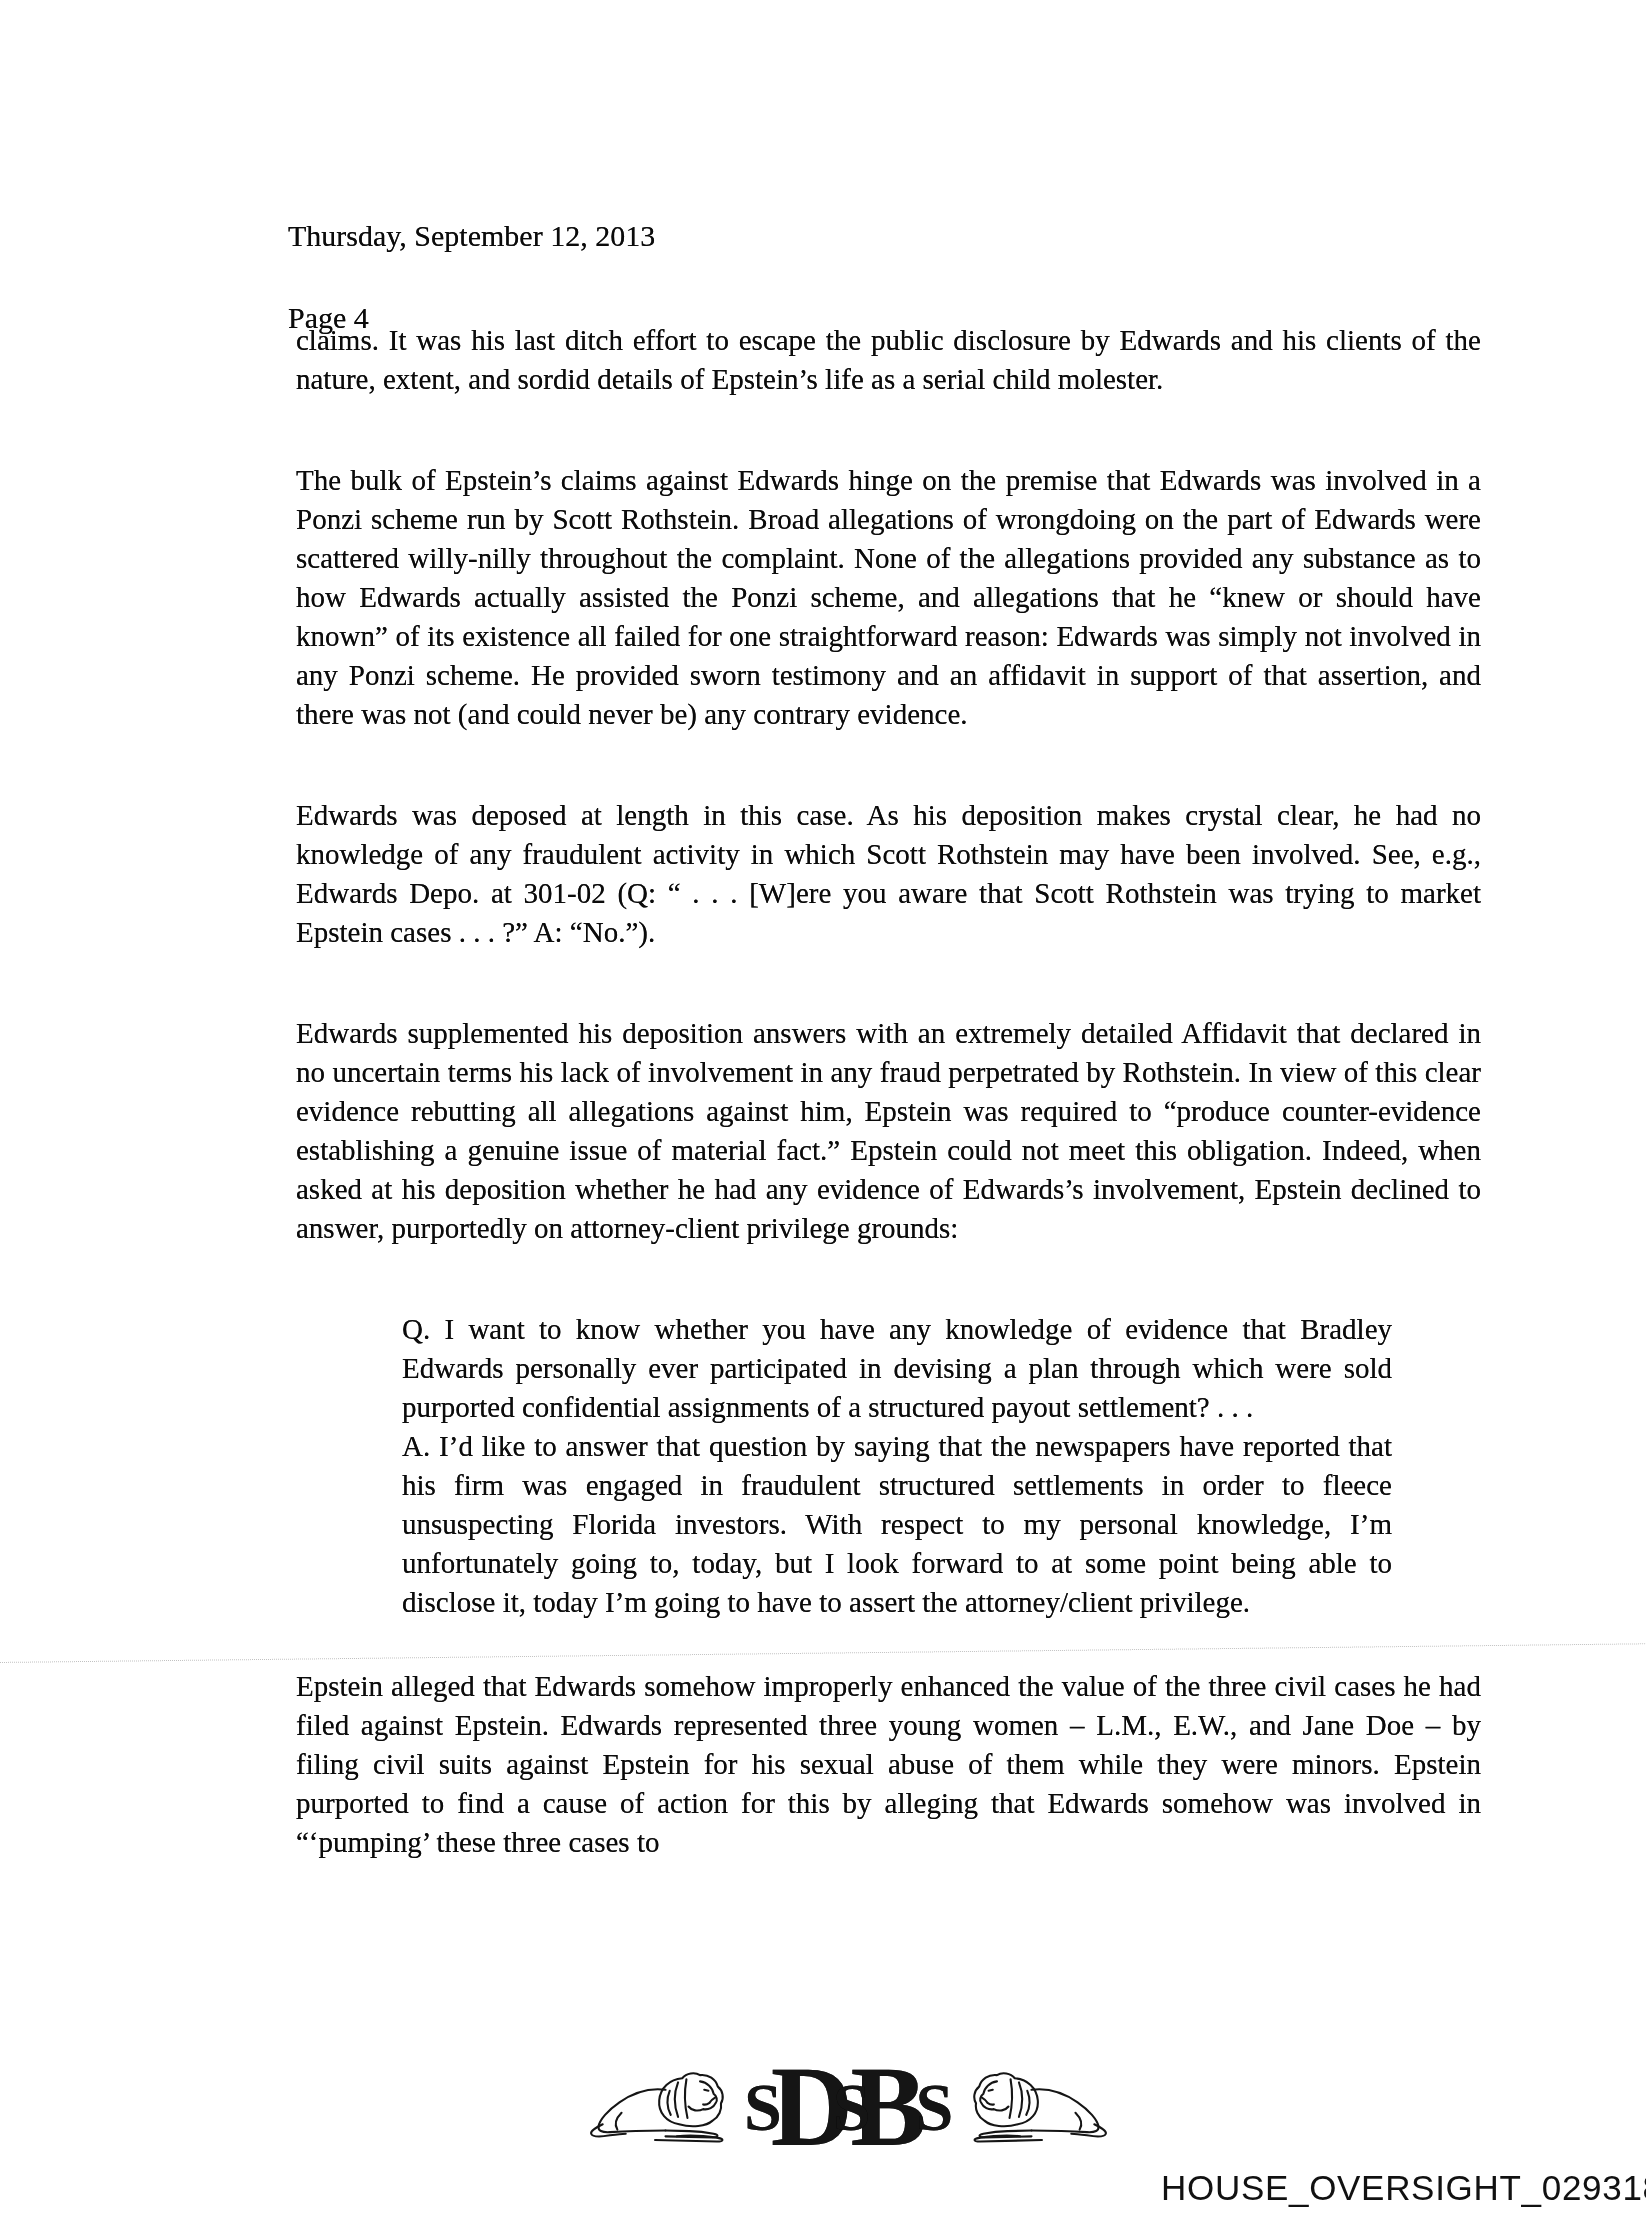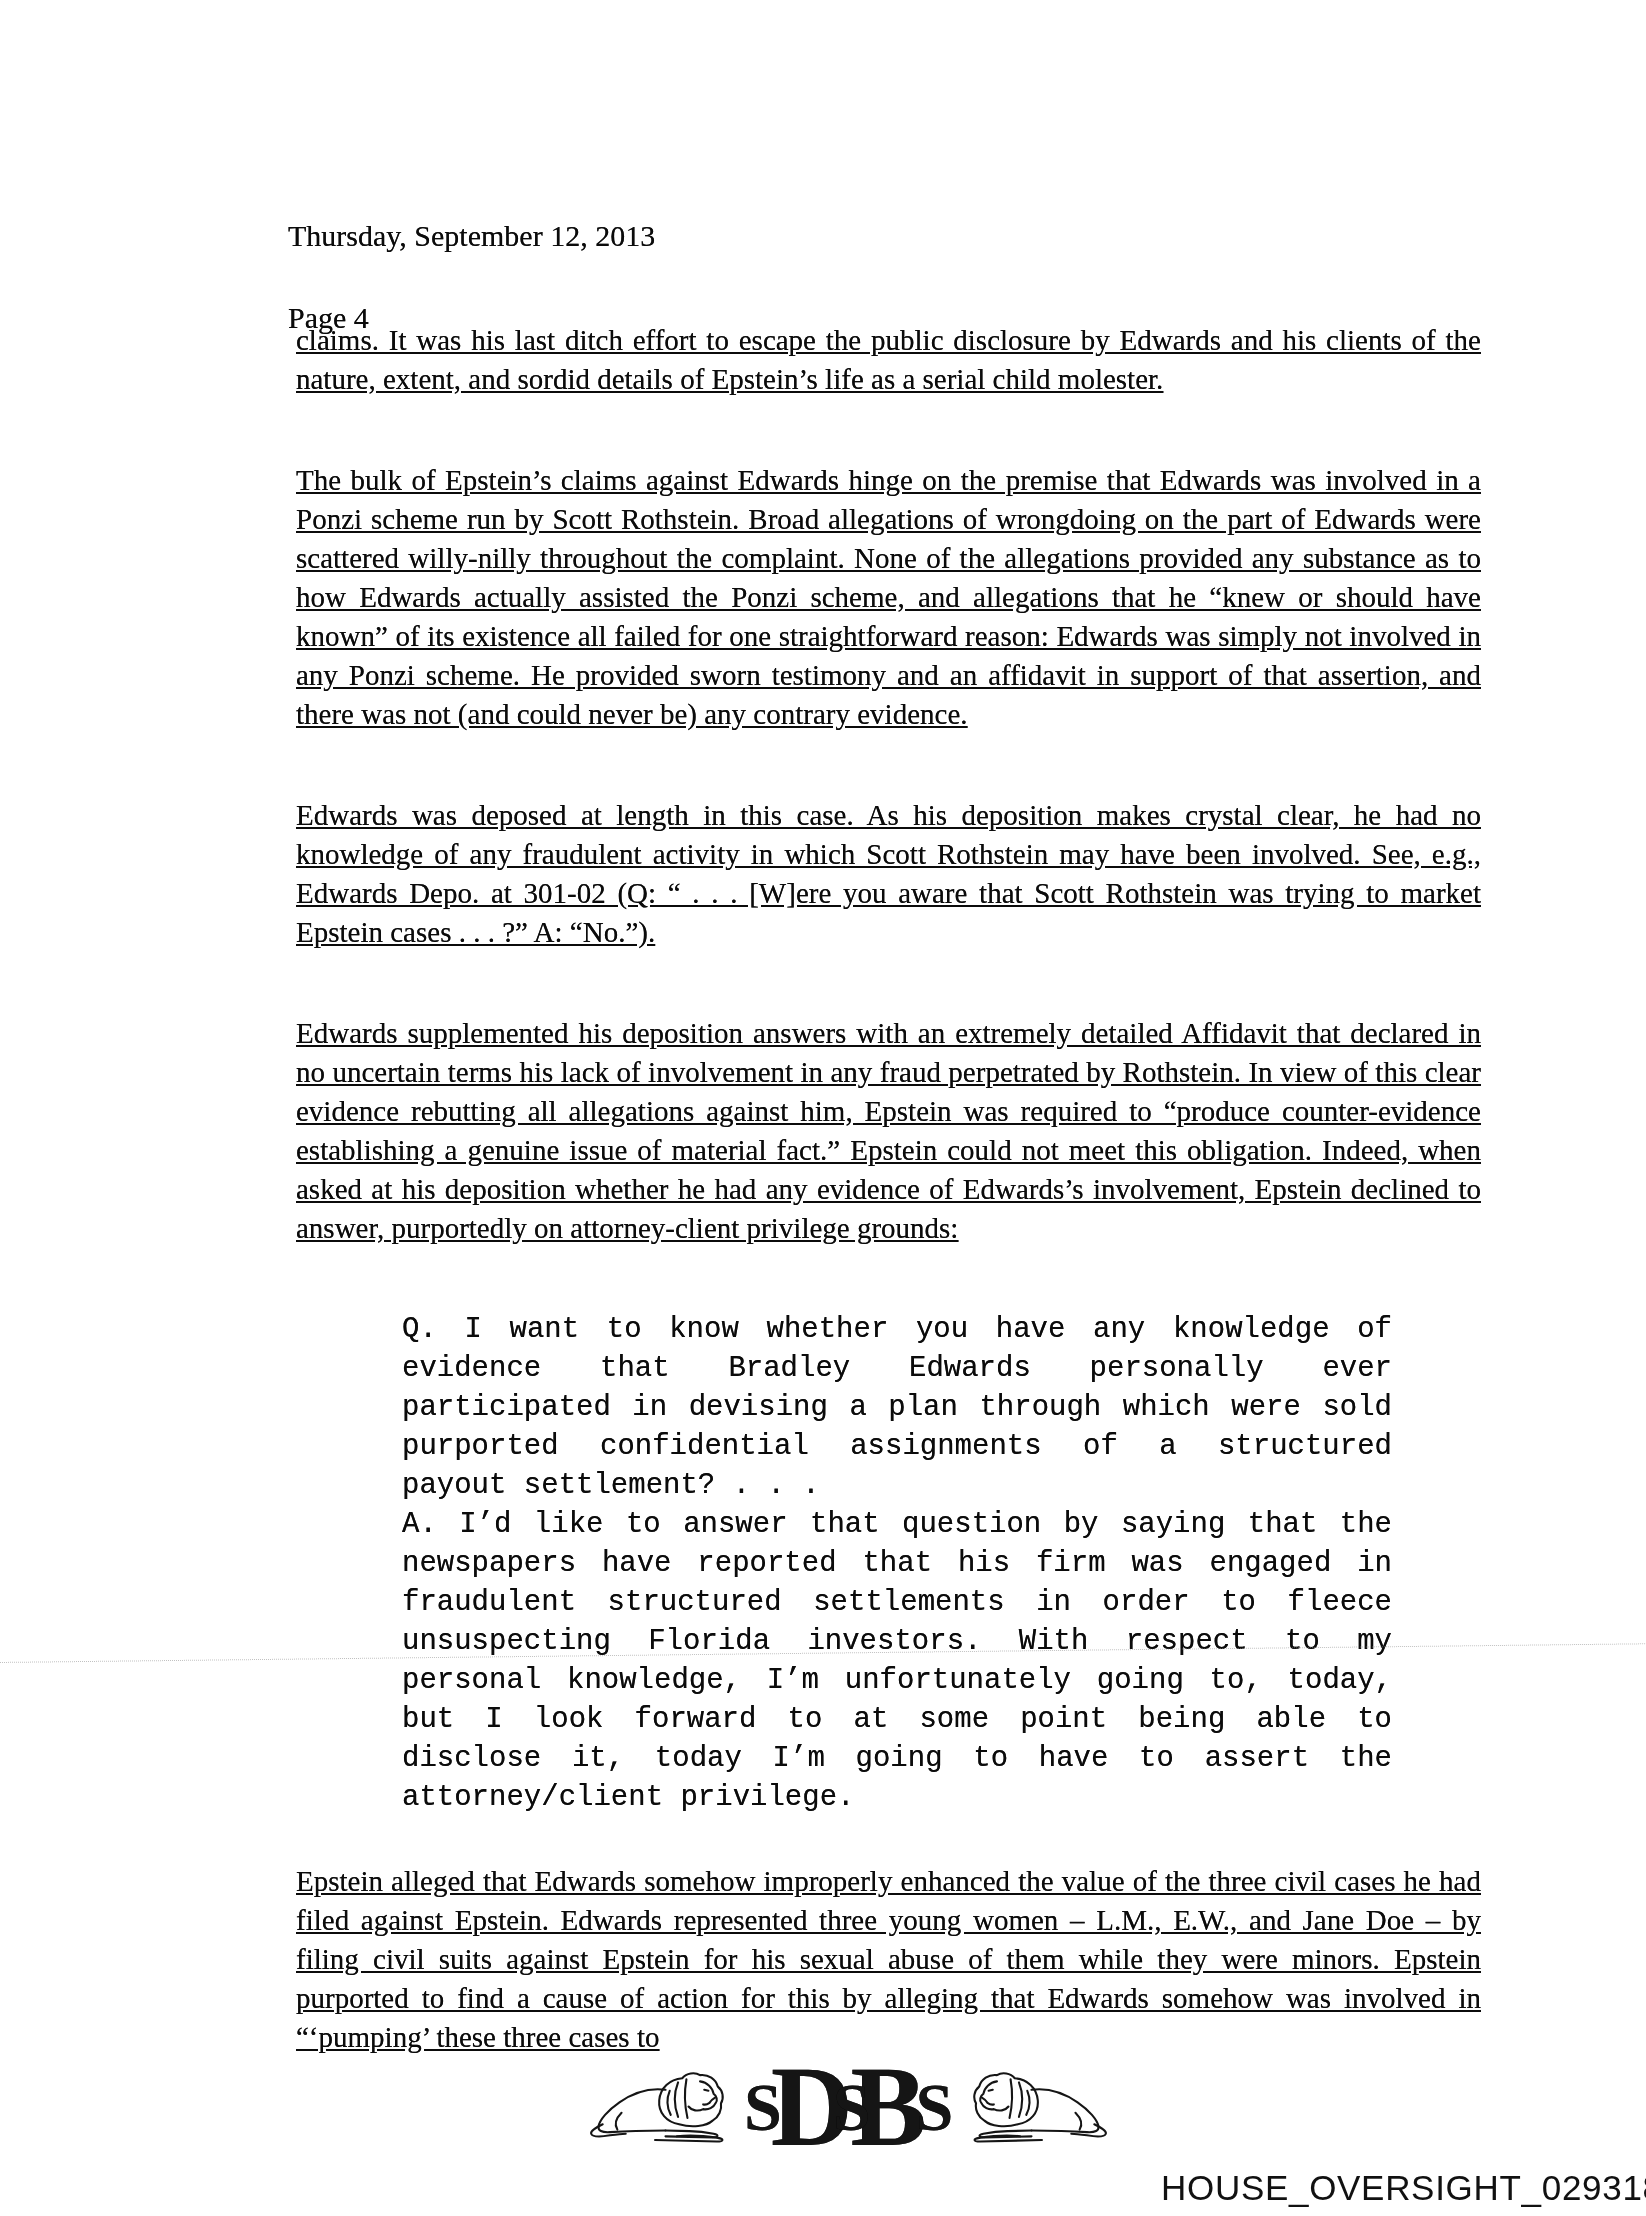--- a/index.html
+++ b/index.html
@@ -17,22 +17,22 @@
     font-size:30px; line-height:41px;
     text-shadow:0 0 0.4px rgba(0,0,0,0.75);
     white-space:pre-line;
   }
   
   .body-text {
     position:absolute; left:296px; top:321px; width:1185px;
     font-size:29px; line-height:39px;
     text-shadow:0 0 0.4px rgba(0,0,0,0.75);
   }
-  .para { margin:0 0 62px 0; text-align:justify;text-decoration:underline; }
-  .bq { margin:0 0 45px 106px; width:990px;font-family:Liberation Mono, monospace; }
+  .para { margin:0 0 62px 0; text-align:justify; }
+  .bq { margin:0 0 45px 106px; width:990px; }
   .bq p { margin:0; text-align:justify; }
   
   .artifact {
     position:absolute; top:1662px; left:-2.7px; width:1654px; height:0;
     border-top:1.4px dotted #8f8f8f; opacity:0.55;
     transform:rotate(-0.65deg); transform-origin:left center;
   }
   
   .logo {
     position:absolute; left:587px; top:2049px; width:472px; height:115px;

